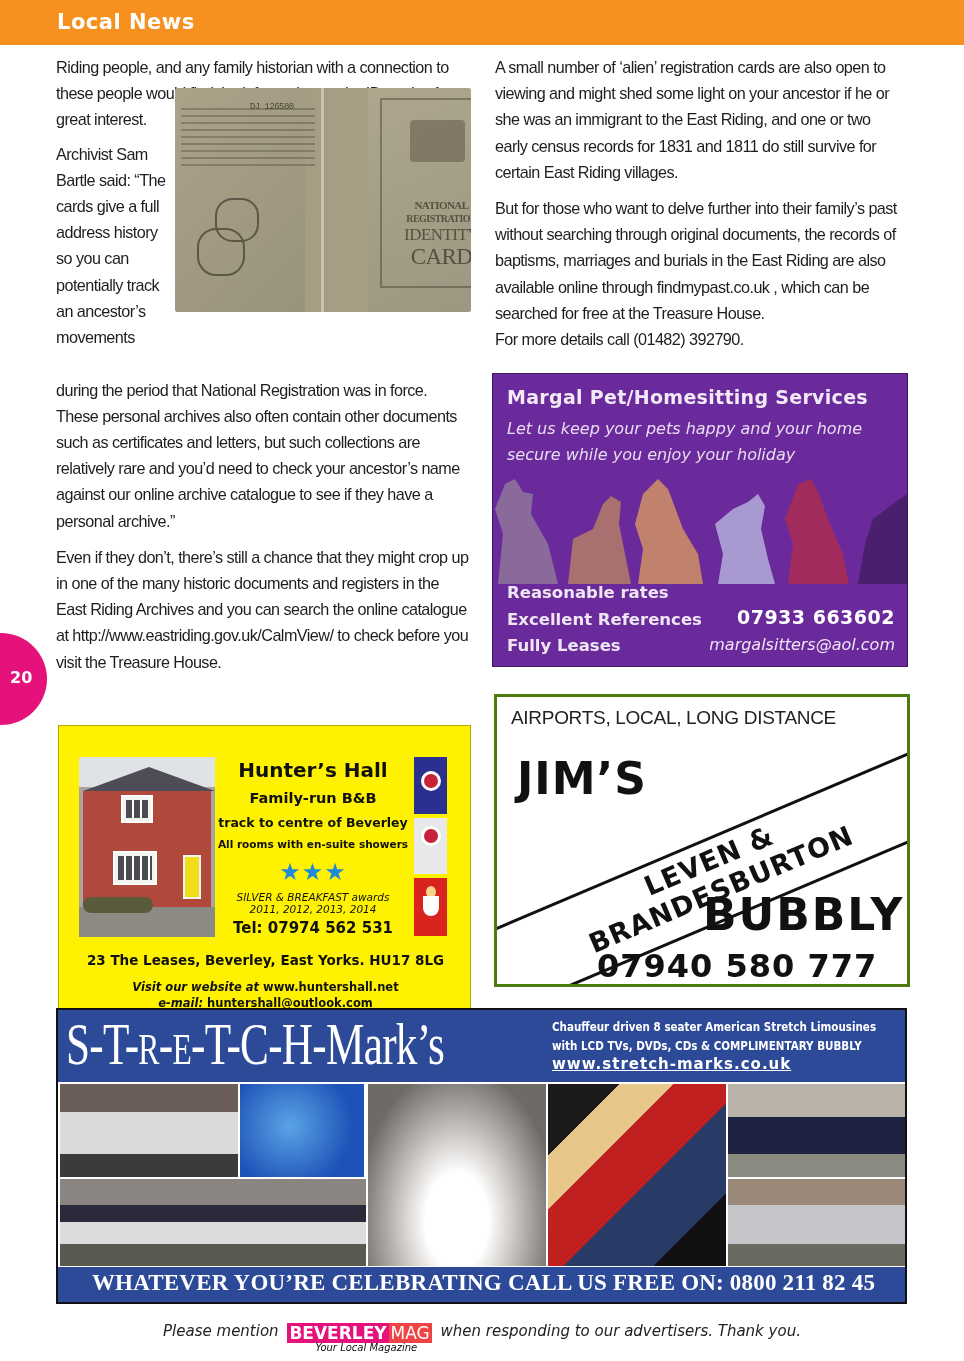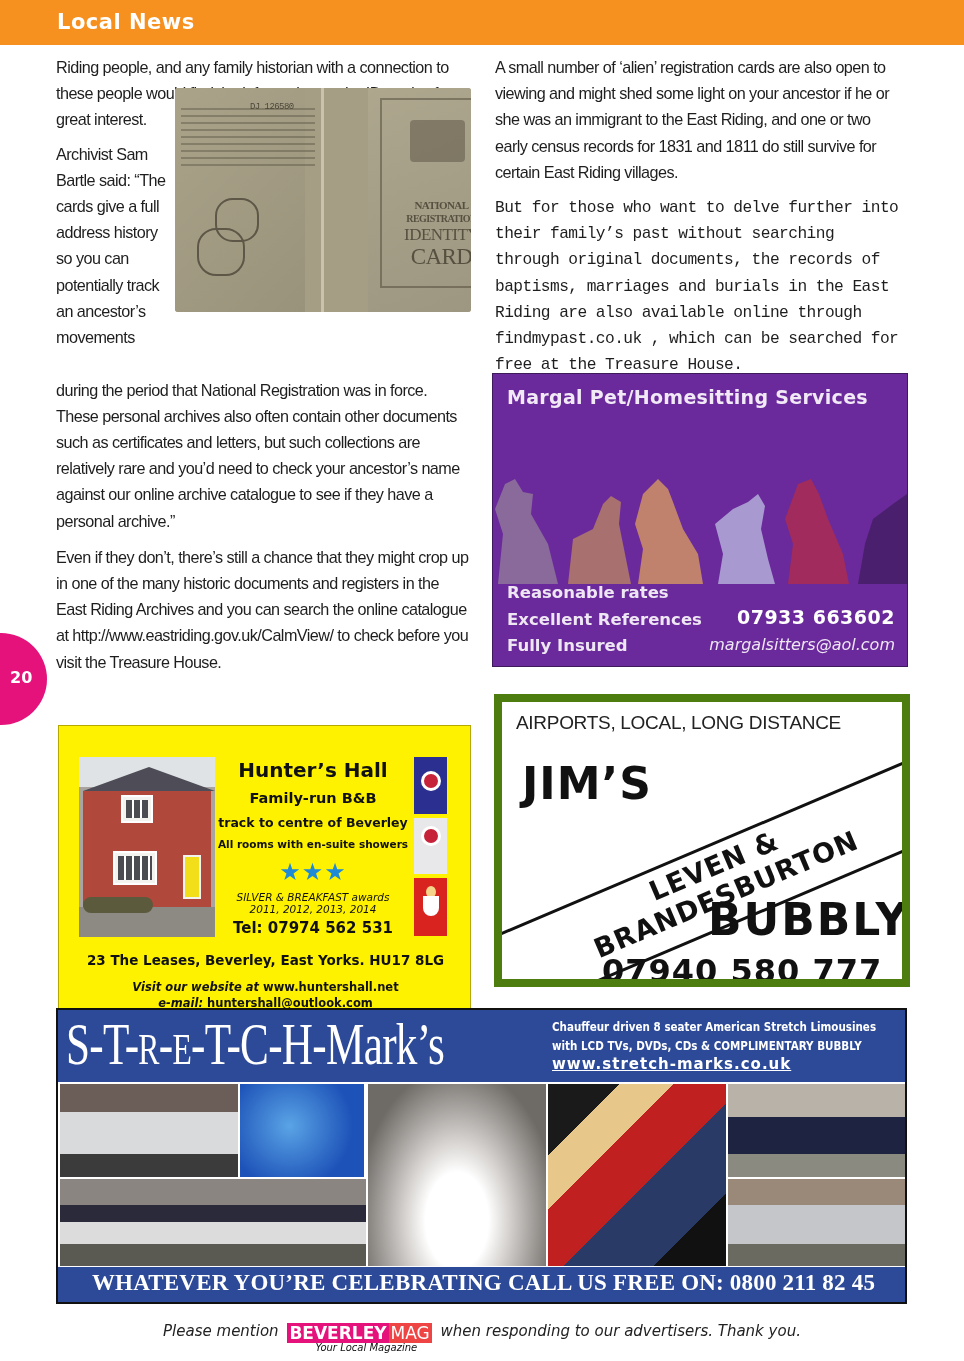--- a/index.html
+++ b/index.html
@@ -65,21 +65,21 @@
   .hh-web em { font-style: italic; }
   .hh-badge { position: absolute; left: 355px; width: 33px; }
   .hh-badge.b1 { top: 31px; height: 57px; background: #2b2f8f; }
   .hh-badge.b2 { top: 92px; height: 56px; background: #e8e8ea; }
   .hh-badge.b3 { top: 152px; height: 58px; background: #d8231f; }
   .rose { position: absolute; left: 7px; width: 20px; height: 20px; border-radius: 50%; background: #c6233a; border: 3px solid #ffffff; }
   .cup { position: absolute; left: 9px; top: 18px; width: 16px; height: 20px; background: #ffffff; border-radius: 0 0 8px 8px; }
   .egg { position: absolute; left: 12px; top: 8px; width: 10px; height: 12px; border-radius: 50%; background: #f5d58a; }
 
   
-  .ad-taxis { position: absolute; left: 494px; top: 694px; width: 416px; height: 293px; background: #ffffff; border: 8px solid #4d7c0f; overflow: hidden; }
+  .ad-taxis { position: absolute; left: 494px; top: 694px; width: 416px; height: 293px; background: #ffffff; border: 3px solid #4d7c0f; overflow: hidden; }
   .taxi-top { position: absolute; left: 14px; top: 10px; font-family: "Liberation Sans", sans-serif; font-size: 19px; color: #222; letter-spacing: -0.3px; }
   .taxi-jims { position: absolute; left: 20px; top: 56px; font-family: "DejaVu Sans", sans-serif; font-weight: bold; font-size: 44px; color: #111; letter-spacing: 1px; }
   .taxi-band { position: absolute; left: -40px; top: 140px; width: 520px; height: 84px; border-top: 3px solid #111; border-bottom: 3px solid #111; transform: rotate(-23deg); transform-origin: center; }
   .taxi-band-text { position: absolute; left: 8px; top: 147px; width: 420px; text-align: center; font-family: "DejaVu Sans", sans-serif; font-weight: bold; font-size: 27px; color: #111; transform: rotate(-23deg); letter-spacing: 1px; }
   .taxi-taxis { position: absolute; left: 206px; top: 192px; font-family: "DejaVu Sans", sans-serif; font-weight: bold; font-size: 44px; color: #111; letter-spacing: 2px; }
   .taxi-phone { position: absolute; left: 100px; top: 250px; font-family: "DejaVu Sans", sans-serif; font-weight: bold; font-size: 32px; color: #111; letter-spacing: 1px; }
 
   
   .ad-stretch { position: absolute; left: 56px; top: 1008px; width: 851px; height: 296px; background: #2d4a98; border: 2px solid #111; overflow: hidden; }
   .st-logo { position: absolute; left: 8px; top: 0px; font-family: "Liberation Serif", serif; font-size: 60px; color: #ffffff; transform: scaleX(0.72); transform-origin: left top; white-space: nowrap; letter-spacing: -1px; font-weight: normal; }
@@ -146,38 +146,39 @@
         <div class="t1" style="top:156px;font-size:23px;">CARD</div>
       </div>
     </div>
   </div>
   <p class="para" style="width:412px;">during the period that National Registration was in force. These personal archives also often contain other documents such as certificates and letters, but such collections are relatively rare and you’d need to check your ancestor’s name against our online archive catalogue to see if they have a personal archive.”</p>
   <p class="para" style="width:414px;">Even if they don’t, there’s still a chance that they might crop up in one of the many historic documents and registers in the East Riding Archives and you can search the online catalogue at http://www.eastriding.gov.uk/CalmView/   to check before you visit the Treasure House.</p>
 </div>
 
 <div class="col-right body-text">
   <p class="para" style="width:404px;">A small number of ‘alien’ registration cards are also open to viewing and might shed some  light on your ancestor if he or she was an immigrant to the East Riding, and one or two early census records for 1831 and 1811 do still survive for certain East Riding villages.</p>
-  <p class="para-tight" style="width:408px;font-family:Liberation Mono, monospace;">But for those who want to delve further into their family’s past without searching through original documents, the records of baptisms, marriages and burials in the East Riding are also available online through findmypast.co.uk , which can be searched for free at the Treasure House.</p>
+  <p class="para-tight" style="width:408px;">But for those who want to delve further into their family’s past without searching through original documents, the records of baptisms, marriages and burials in the East Riding are also available online through findmypast.co.uk , which can be searched for free at the Treasure House.</p>
   <p class="para-tight">For more details call (01482) 392790.</p>
 </div>
 
 <div class="ad-margal">
   <div class="margal-title">Margal Pet/Homesitting Services</div>
+  <div class="margal-tag">Let us keep your pets happy and your home secure while you enjoy your holiday</div>
   <svg class="silhouettes" viewBox="0 0 416 110" width="416" height="110">
     <path d="M5 110 L10 60 L2 35 L12 10 L22 5 L30 18 L40 20 L38 40 L55 70 L65 110 Z" fill="#8a6a9a"></path>
     <path d="M75 110 L80 65 L100 55 L110 30 L118 22 L128 28 L126 50 L132 80 L138 110 Z" fill="#a8706e"></path>
     <path d="M145 110 L150 75 L142 50 L150 20 L165 5 L175 15 L180 28 L190 55 L205 80 L210 110 Z" fill="#c0826c"></path>
     <path d="M225 110 L230 80 L222 50 L240 35 L255 28 L265 20 L272 32 L268 55 L275 85 L282 110 Z" fill="#a89ad0"></path>
     <path d="M295 110 L300 70 L292 45 L305 10 L318 5 L326 20 L335 45 L350 80 L356 110 Z" fill="#a02b5c"></path>
     <path d="M365 110 L372 70 L380 45 L400 30 L414 20 L416 110 Z" fill="#4a1f6e"></path>
   </svg>
   <div class="margal-list">
     <div>Reasonable rates</div>
     <div>Excellent References</div>
-    <div>Fully Insured</div>
+    <div>Fully Leases</div>
   </div>
   <div class="margal-phone">07933 663602</div>
   <div class="margal-email">margalsitters@aol.com</div>
 </div>
 
 <div class="ad-hunters">
   <div class="hh-photo">
     <div class="sky"></div>
     <div class="roof"></div>
     <div class="wall"></div>

